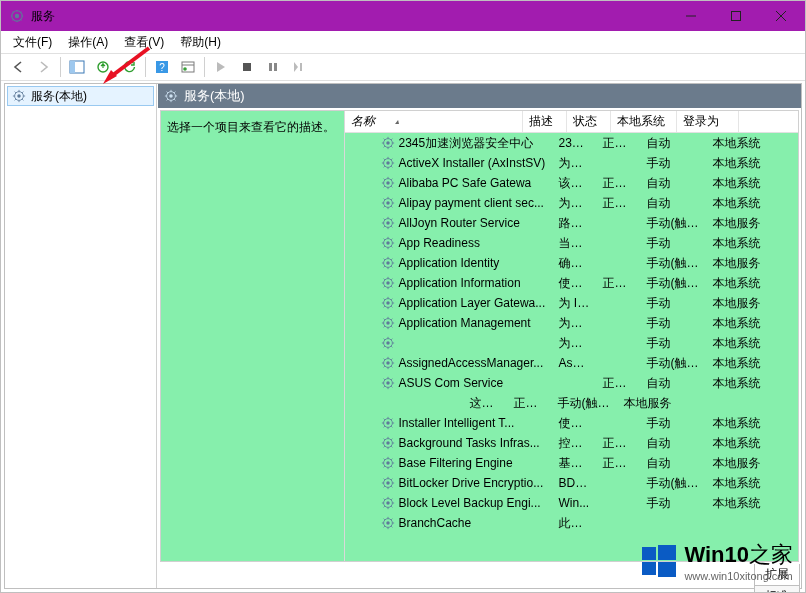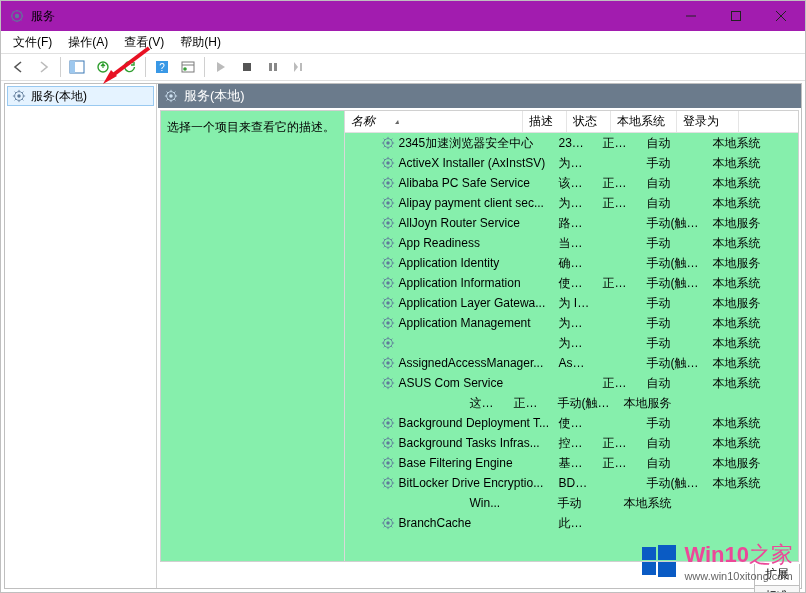--- a/index.html
+++ b/index.html
@@ -174,21 +174,21 @@
 .watermark {
   position: absolute;
   right: 12px;
   bottom: 10px;
   display: flex;
   align-items: center;
   gap: 8px;
   z-index: 40;
   pointer-events: none;
 }
-.watermark .logo-text { font-size: 22px; font-weight: 600; color: #ec4899; }
+.watermark .logo-text { font-size: 22px; font-weight: 600; color: #000000; }
 .watermark .url { font-size: 11px; color: #666; }
 svg { display: block; }
 </style>
 </head>
 <body>
 
 <div class="titlebar">
   <span class="icon">
     <svg width="14" height="14" viewBox="0 0 16 16">
         <circle cx="8" cy="8" r="6" fill="none" stroke="#5e7a99" stroke-width="1.2"></circle>
@@ -369,21 +369,21 @@
             </div>
             <div class="row">
               <div class="cell cname">
                 <span>
                   <svg class="srv-icon" viewBox="0 0 16 16">
                     <circle cx="8" cy="8" r="5" fill="none" stroke="#5e7a99" stroke-width="1"></circle>
                     <circle cx="8" cy="8" r="2" fill="#5e7a99"></circle>
                     <path d="M8 1v2M8 13v2M1 8h2M13 8h2M3 3l1.4 1.4M11.6 11.6L13 13M3 13l1.4-1.4M11.6 4.4L13 3" stroke="#5e7a99" stroke-width="1"></path>
                   </svg>
                 </span>
-                <span>Alibaba PC Safe Service</span>
+                <span>Alibaba PC Safe Gatewa</span>
               </div>
               <div class="cell cdesc">该服...</div>
               <div class="cell cstatus">正在...</div>
               <div class="cell cstart">自动</div>
               <div class="cell clogon">本地系统</div>
             </div>
             <div class="row">
               <div class="cell cname">
                 <span>
                   <svg class="srv-icon" viewBox="0 0 16 16">
@@ -550,21 +550,21 @@
             </div>
             <div class="row">
               <div class="cell cname">
                 <span>
                   <svg class="srv-icon" viewBox="0 0 16 16">
                     <circle cx="8" cy="8" r="5" fill="none" stroke="#5e7a99" stroke-width="1"></circle>
                     <circle cx="8" cy="8" r="2" fill="#5e7a99"></circle>
                     <path d="M8 1v2M8 13v2M1 8h2M13 8h2M3 3l1.4 1.4M11.6 11.6L13 13M3 13l1.4-1.4M11.6 4.4L13 3" stroke="#5e7a99" stroke-width="1"></path>
                   </svg>
                 </span>
-                <span>Background Deployment T...</span>
+                <span>Installer Intelligent T...</span>
               </div>
               <div class="cell cdesc">使用...</div>
               <div class="cell cstatus"></div>
               <div class="cell cstart">手动</div>
               <div class="cell clogon">本地系统</div>
             </div>
             <div class="row">
               <div class="cell cname">
                 <span>
                   <svg class="srv-icon" viewBox="0 0 16 16">
@@ -606,20 +606,30 @@
                   </svg>
                 </span>
                 <span>BitLocker Drive Encryptio...</span>
               </div>
               <div class="cell cdesc">BDE...</div>
               <div class="cell cstatus"></div>
               <div class="cell cstart">手动(触发...</div>
               <div class="cell clogon">本地系统</div>
             </div>
             <div class="row">
+              <div class="cell cname">
+                <span>
+                  <svg class="srv-icon" viewBox="0 0 16 16">
+                    <circle cx="8" cy="8" r="5" fill="none" stroke="#5e7a99" stroke-width="1"></circle>
+                    <circle cx="8" cy="8" r="2" fill="#5e7a99"></circle>
+                    <path d="M8 1v2M8 13v2M1 8h2M13 8h2M3 3l1.4 1.4M11.6 11.6L13 13M3 13l1.4-1.4M11.6 4.4L13 3" stroke="#5e7a99" stroke-width="1"></path>
+                  </svg>
+                </span>
+                <span>Block Level Backup Engi...</span>
+              </div>
               <div class="cell cdesc">Win...</div>
               <div class="cell cstatus"></div>
               <div class="cell cstart">手动</div>
               <div class="cell clogon">本地系统</div>
             </div>
             <div class="row">
               <div class="cell cname">
                 <span>
                   <svg class="srv-icon" viewBox="0 0 16 16">
                     <circle cx="8" cy="8" r="5" fill="none" stroke="#5e7a99" stroke-width="1"></circle>

